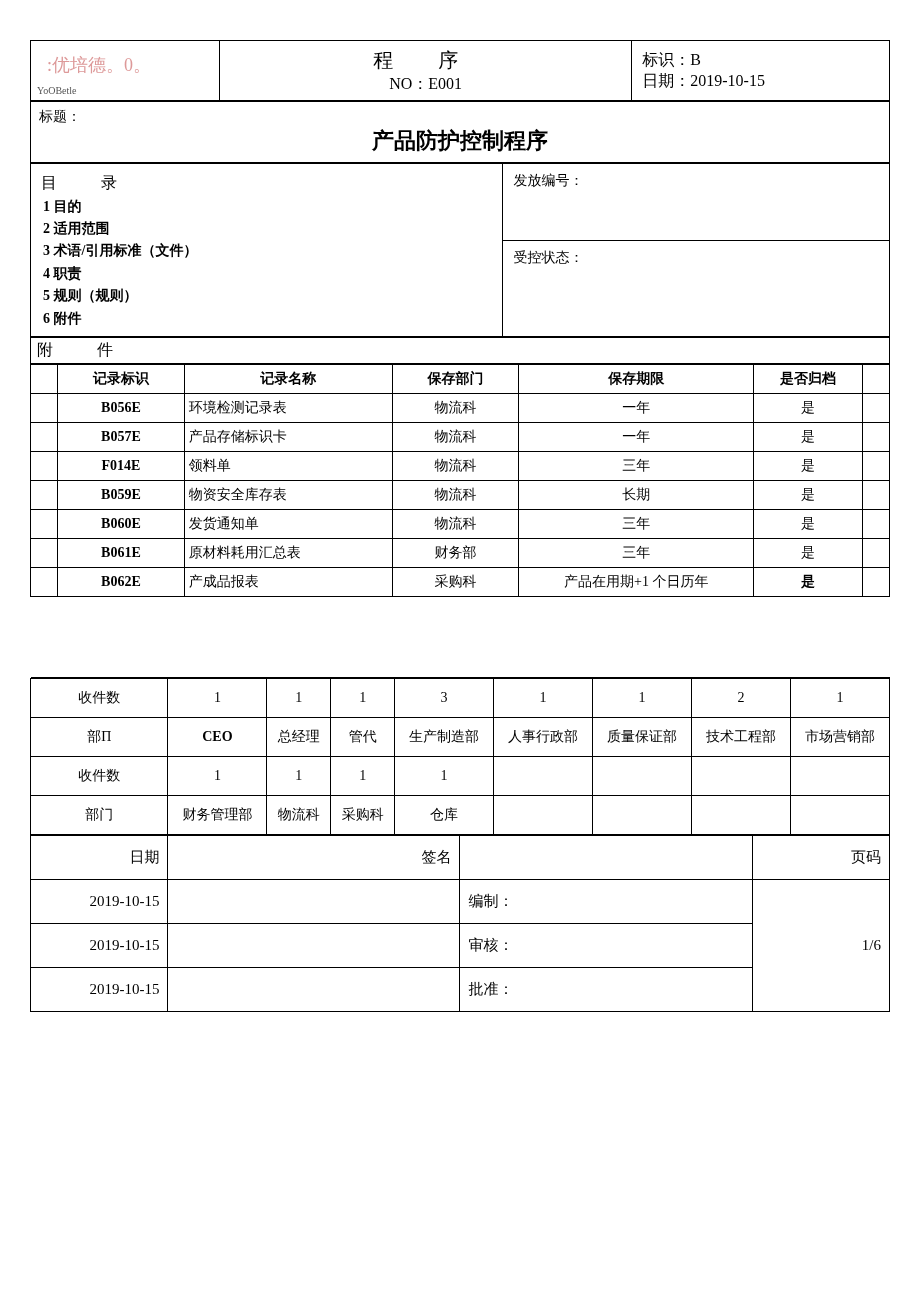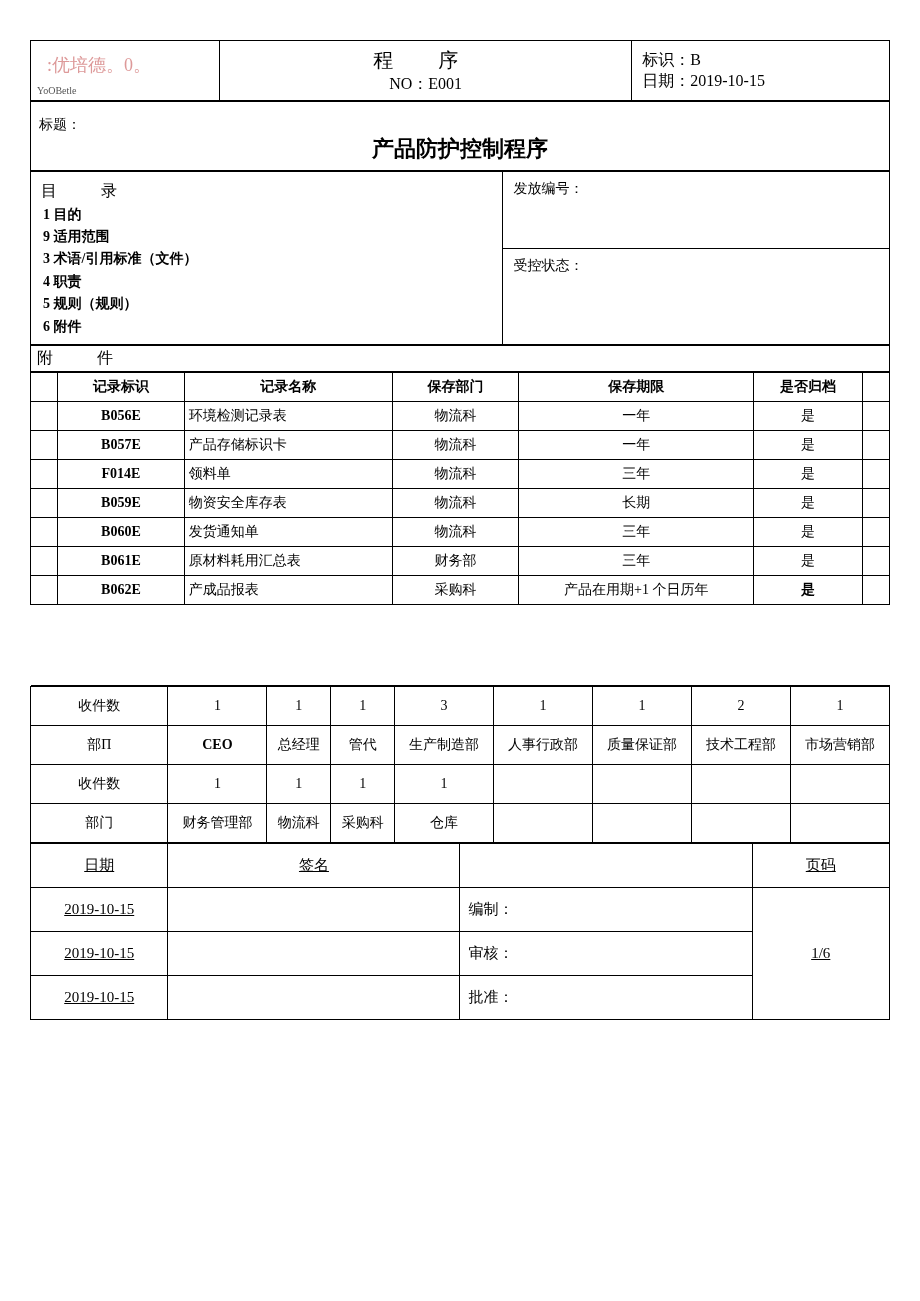--- a/index.html
+++ b/index.html
@@ -22,21 +22,21 @@
   .outer td { border-color: #000; }
   .logo {
     color: #d99;
     font-size: 18px;
     padding: 8px 10px;
   }
   .logo-sub {
     font-size: 10px;
     color: #555;
   }
-  .center { text-align: center; text-decoration: underline; }
+  .center { text-align: right; }
   .big-title {
     font-size: 22px;
     font-weight: bold;
     text-align: center;
   }
   .header-mid {
     font-size: 20px;
     letter-spacing: 20px;
     text-align: center;
   }
@@ -105,34 +105,34 @@
       <div>日期：2019-10-15</div>
     </td>
   </tr>
 </tbody>
   </table>
 
 <table class="outer" style="border-top:none;">
   <tbody>
       <tr>
     <td style="padding:6px 8px;">
-      <div style="font-size:14px;margin-top:8px;">标题：</div>
+      <div style="font-size:14px;">标题：</div>
       <div class="big-title">产品防护控制程序</div>
     </td>
   </tr>
 </tbody>
   </table>
 
 <table class="outer" style="border-top:none;border-radius:19px;">
   <tbody>
       <tr>
     <td class="toc" style="width:55%;" rowspan="2">
       <div class="toc-title">目 录</div>
       <div class="item"><span class="bold">1 目的</span></div>
-      <div class="item"><span class="bold">9 适用范围</span></div>
+      <div class="item"><span class="bold">2 适用范围</span></div>
       <div class="item"><span class="bold">3 术语/引用标准（文件）</span></div>
       <div class="item"><span class="bold">4 职责</span></div>
       <div class="item"><span class="bold">5 规则（规则）</span></div>
       <div class="item"><span class="bold">6 附件</span></div>
     </td>
     <td style="padding:8px 10px; height:60px; vertical-align:top;">
       <span>发放编号：</span>
     </td>
   </tr>
   <tr>

